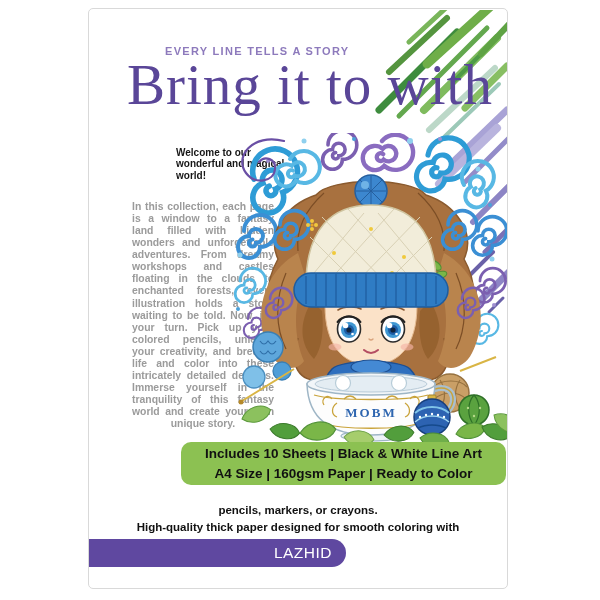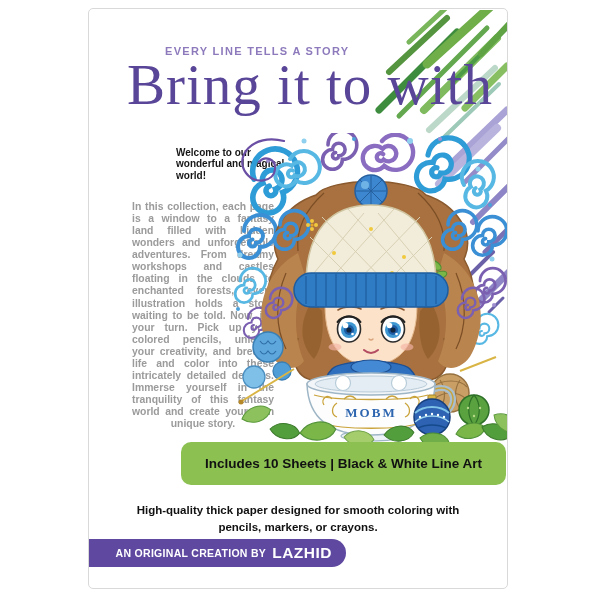--- a/index.html
+++ b/index.html
@@ -21,21 +21,21 @@
   .feature-banner{position:absolute;left:92px;top:433px;width:325px;height:43px;
     background:var(--banner_green,#8cc152);border-radius:10px;display:flex;flex-direction:column;
     align-items:center;justify-content:center;}
   .feature-banner .line{font-size:13.5px;font-weight:700;color:#111;line-height:1.45;white-space:nowrap;}
   .paper-note{position:absolute;left:29px;top:493px;width:360px;text-align:center;
     font-size:11.5px;font-weight:700;color:#111;line-height:1.45;}
   .credit-banner{position:absolute;left:0;top:530px;width:257px;height:28px;
     background:var(--banner_purple,#5f48a0);border-radius:0 14px 14px 0;display:flex;
     align-items:center;justify-content:flex-end;padding-right:14px;box-sizing:border-box;gap:6px;}
   .credit-prefix{color:#fff;font-size:10.5px;font-weight:700;letter-spacing:.3px;}
-  .credit-brand{color:#fff;font-size:15.5px;font-weight:700;letter-spacing:.5px;}
+  .credit-brand{color:#fff;font-size:15.5px;font-weight:400;letter-spacing:.5px;}
 </style>
 </head>
 <body>
 
 <div class="stage">
   <div class="card">
 
     <svg class="strokes" width="140" height="312" viewBox="0 0 140 312">
       <g stroke-linecap="round" fill="none">
         <line x1="12" y1="100" x2="90" y2="22" stroke="#3e8c3e" stroke-width="7"></line>
@@ -303,26 +303,26 @@
         <use href="#leaf" transform="translate(150,302) rotate(-5)" fill="#529e3c" stroke="#3c7a2c"></use>
         <use href="#leaf" transform="translate(186,305) rotate(10)" fill="#6fae49" stroke="#4e8f33"></use>
         <use href="#leaf" transform="translate(222,301) rotate(-12)" fill="#7ab648" stroke="#53933a"></use>
         <use href="#leaf" transform="translate(248,294) rotate(18)" fill="#529e3c" stroke="#3c7a2c"></use>
         <use href="#leaf" transform="translate(260,282) rotate(32)" fill="#8cc15e" stroke="#5c9a3c"></use>
       </g>
     </svg>
 
     <div class="feature-banner">
       <div class="line">Includes 10 Sheets | Black &amp; White Line Art</div>
+      <div class="line">A4 Size | 160gsm Paper | Ready to Color</div>
     </div>
 
     <div class="paper-note">
+      <div>pencils, markers, or crayons.</div>
       <div>High-quality thick paper designed for smooth coloring with</div>
-      <div>pencils, markers, or crayons.</div>
     </div>
 
     <div class="credit-banner">
-      <span class="credit-prefix">AN ORIGINAL CREATION BY</span>
       <span class="credit-brand">LAZHID</span>
     </div>
 
   </div>
 </div>
 
 </body></html>

